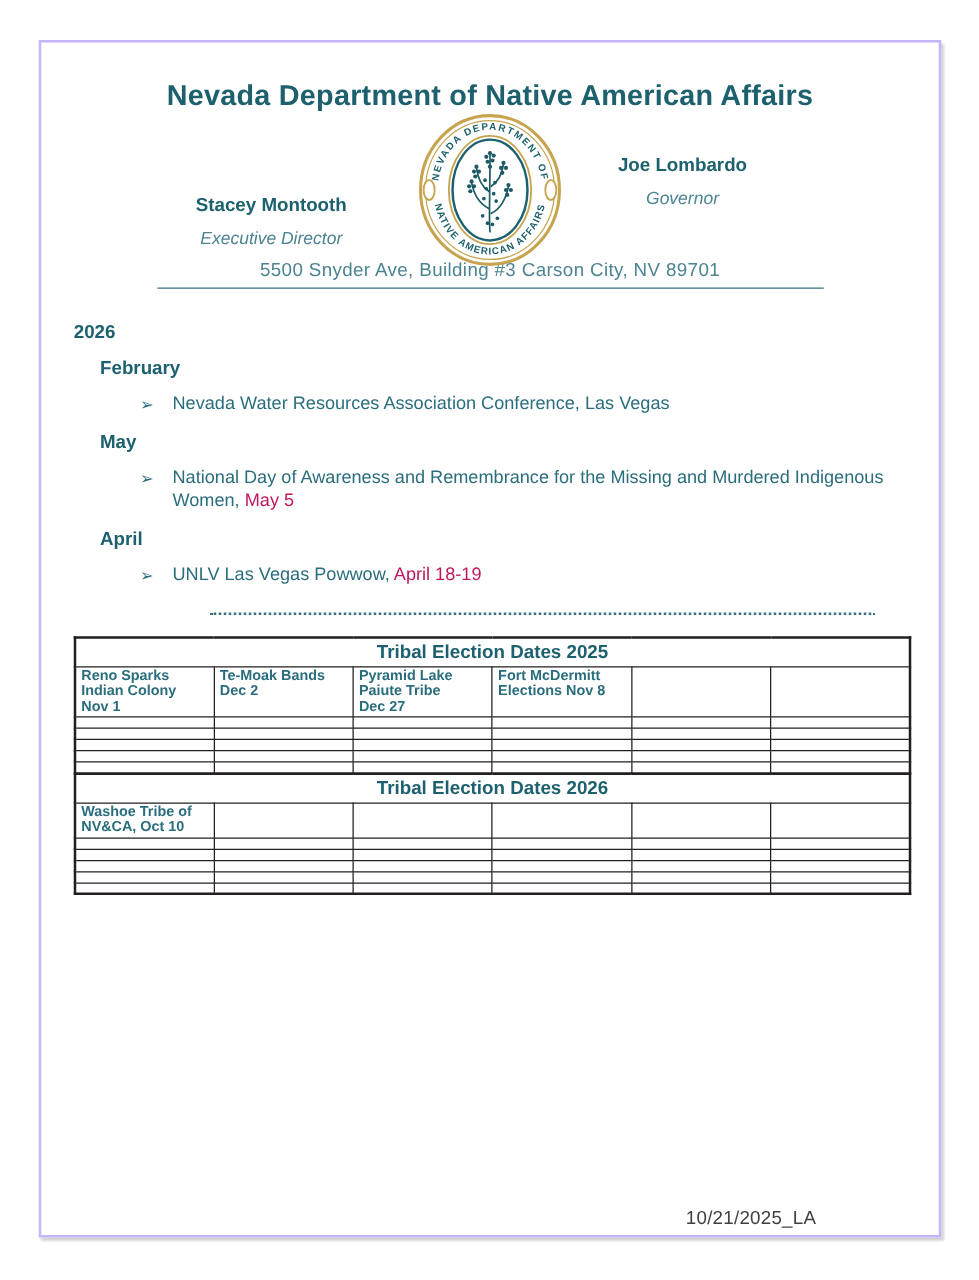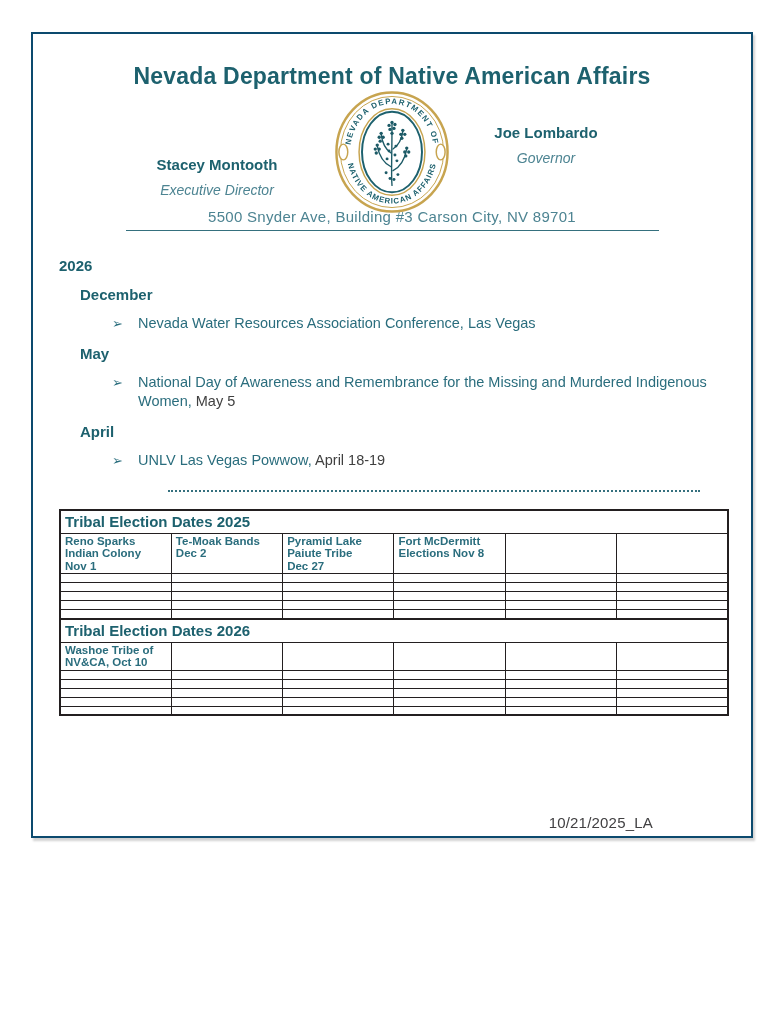--- a/index.html
+++ b/index.html
@@ -4,23 +4,23 @@
 <style>
   * { box-sizing: border-box; }
   html,body { margin:0; padding:0; background:#ffffff; }
   body {
     width:783px; height:1024px; position:relative;
     font-family:"Liberation Sans", sans-serif;
     -webkit-font-smoothing:antialiased;
   }
   .page {
     position:absolute; left:31px; top:32px;
-    width:722px; height:806px;
+    width:722px; height:958px;
     background:#ffffff;
-    border:2px solid #0c4a6e;
+    border:2px solid #c4b5fd;
     box-shadow:2px 3px 2px rgba(0,0,0,0.18);
   }
   
   .doc-title {
     margin:29px 10px 0; text-align:center;
     font-size:23px; font-weight:bold; letter-spacing:0.2px;
     color:#1d616e;
   }
   .header-row { position:relative; height:118px; margin-top:2px; }
   .official { position:absolute; top:32px; width:210px; text-align:center; }
@@ -37,30 +37,30 @@
   
   .content { padding-left:26px; }
   .year  { margin-top:26px; font-size:15px; font-weight:bold; color:#1d616e; }
   .month { margin:12px 0 0 21px; font-size:15px; font-weight:bold; color:#1d616e; }
   .event {
     position:relative; margin:11px 0 0 79px; max-width:592px;
     font-size:14.5px; line-height:19px; color:#2a6d7d;
   }
   .event .bullet { position:absolute; left:-26px; top:0; color:#2a6d7d; font-size:13px; }
   .event .etext { white-space:pre-line; }
-  .event .edate { color:#404040; }
+  .event .edate { color:#be185d; }
   
   .divider { height:0; border-top:2px dotted #35707e; width:532px; margin:20px 0 17px 109px; }
   
   table.election { border-collapse:collapse; width:670px; margin-left:0; table-layout:fixed; }
   table.election.first  { border:2px solid #231f20; border-bottom-width:1px; }
   table.election.second { border:2px solid #231f20; border-top-width:2px; margin-top:-1px; }
   table.election td { border:1px solid #231f20; padding:1px 4px; vertical-align:top; }
   td.t-title {
-    color:#1d616e; font-size:15px; font-weight:bold;
+    text-align:center; color:#1d616e; font-size:15px; font-weight:bold;
     height:23px; vertical-align:middle !important; padding:2px;
   }
   .t-content td { height:37px; font-size:11.5px; line-height:12.5px; font-weight:bold; color:#2a6d7d; white-space:pre-line; }
   .second .t-content td { height:28px; }
   .t-empty td { height:9px; padding:0; }
   
   .footer-stamp {
     position:absolute; right:98px; bottom:5px;
     font-size:15px; color:#414042; letter-spacing:0.2px;
   }
@@ -149,21 +149,21 @@
     </div>
   </div>
 
   <div class="address-wrap">
     <span class="address">5500 Snyder Ave, Building #3 Carson City, NV 89701</span>
   </div>
 
   <div class="content">
     <div class="year">2026</div>
 
-    <div class="month">December</div>
+    <div class="month">February</div>
     <div class="event">
       <span class="bullet">➢</span><span class="etext">Nevada Water Resources Association Conference, Las Vegas</span><span class="edate"></span>
     </div>
 
     <div class="month">May</div>
     <div class="event">
       <span class="bullet">➢</span><span class="etext">National Day of Awareness and Remembrance for the Missing and Murdered Indigenous
 Women, </span><span class="edate">May 5</span>
     </div>
 

